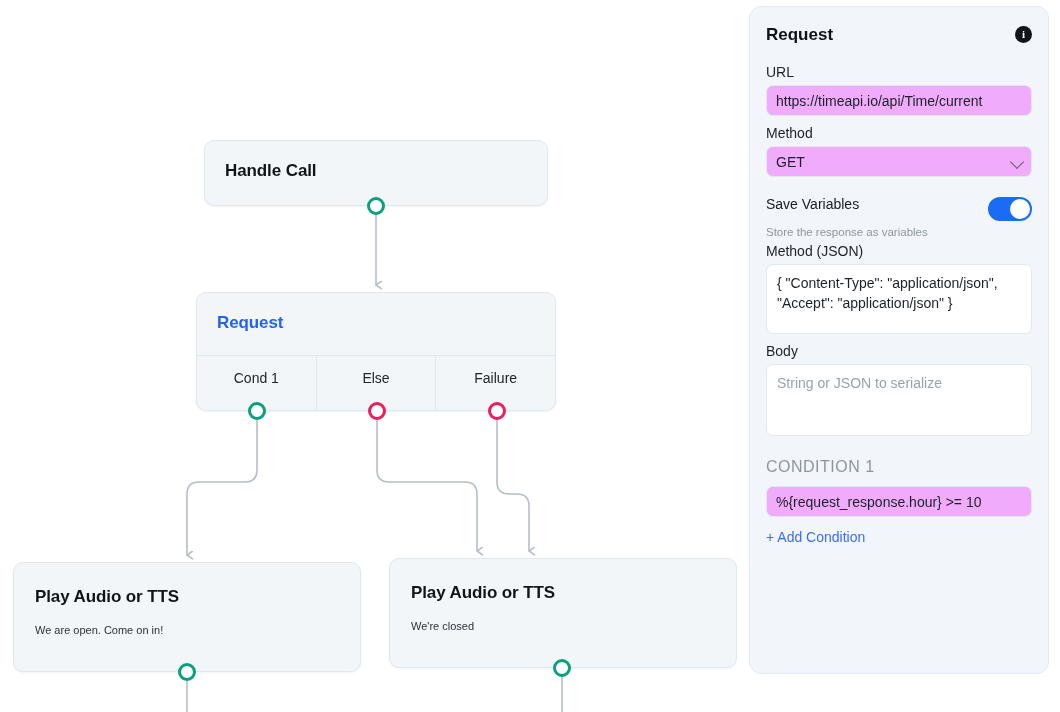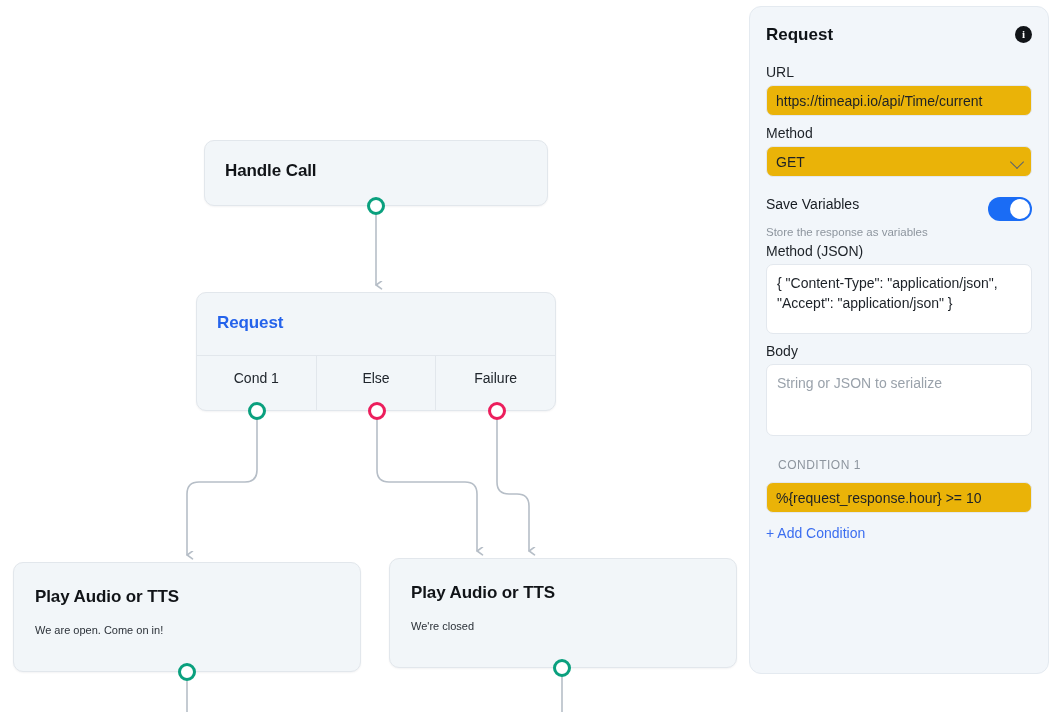--- a/index.html
+++ b/index.html
@@ -154,21 +154,21 @@
 
   .field-label {
     display: block;
     font-size: 14px;
     color: #1c2127;
     margin: 9px 0 5px 0;
   }
   .input-box {
     box-sizing: border-box;
     width: 100%;
-    background: #eab308;
+    background: #f0abfc;
     border: 1px solid #e3e8ee;
     border-radius: 7px;
     font-size: 14px;
     color: #1c2127;
     padding: 7px 9px;
     height: 31px;
     line-height: 17px;
     overflow: hidden;
     white-space: nowrap;
   }
@@ -225,24 +225,24 @@
     color: #1c2127;
     padding: 8px 10px;
     line-height: 20px;
     white-space: pre-wrap;
   }
   #headers-box { height: 70px; }
   #body-box { height: 72px; color: #9aa2ab; }
 
   #cond-label {
     display: block;
-    font-size: 12px;
+    font-size: 16px;
     letter-spacing: .5px;
     color: #8d959e;
-    margin: 22px 0 10px 12px;
+    margin: 22px 0 10px 0;
   }
   #add-condition {
     display: inline-block;
     margin-top: 12px;
     font-size: 14px;
     color: #3b6ef0;
   }
 </style>
 </head>
 <body>

